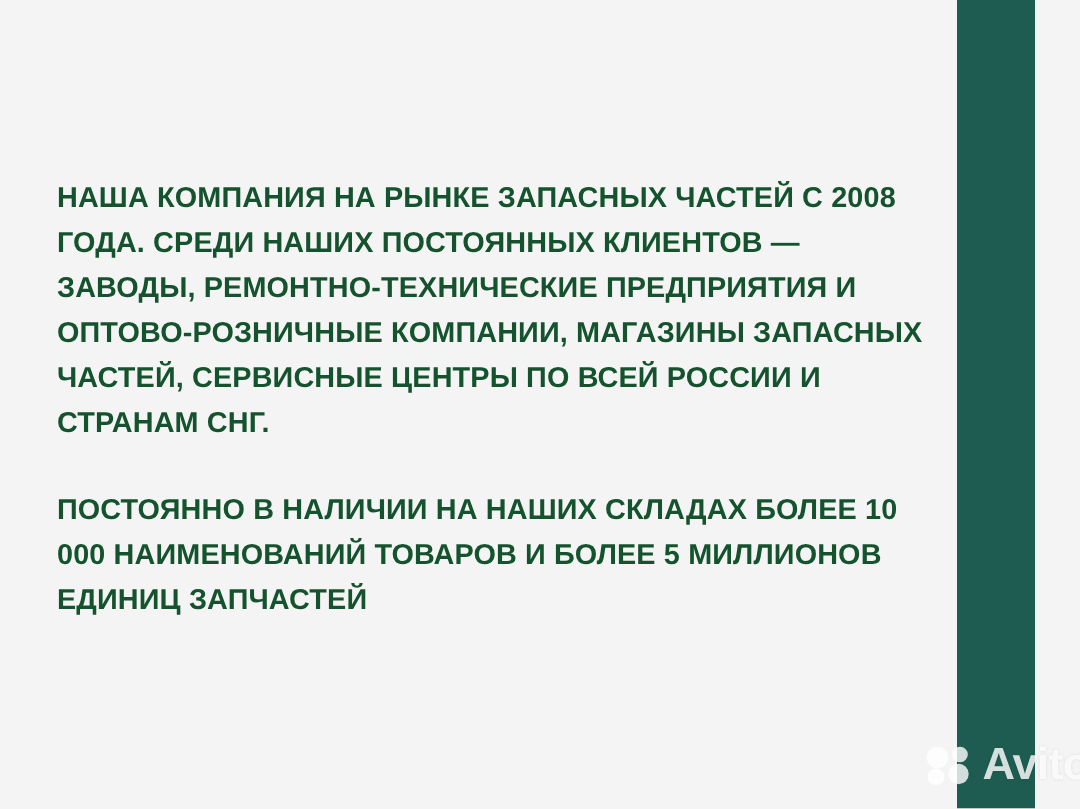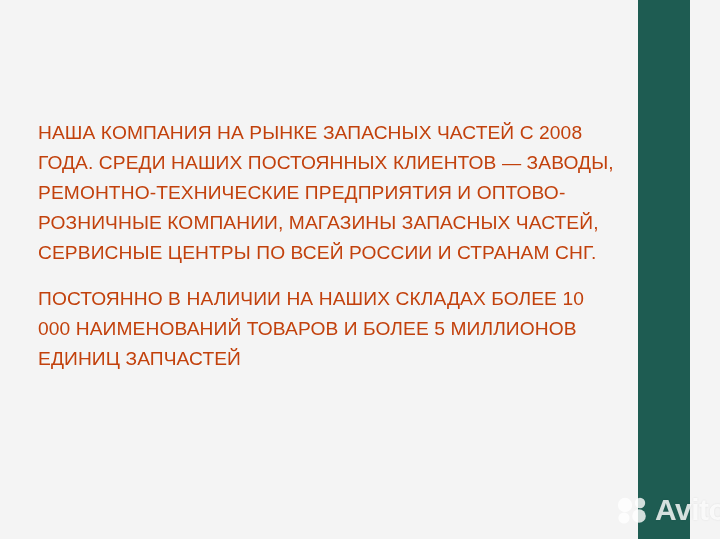--- a/index.html
+++ b/index.html
@@ -36,32 +36,32 @@
   
   #text-block {
     position: absolute;
     left: 38px;
     top: 118px;
     width: 580px;
   }
 
   .paragraph {
     margin: 0;
-    color: #c2410c;
+    color: #14532d;
     font-family: "Liberation Sans", sans-serif;
     font-size: 19.2px;
     line-height: 30px;
     letter-spacing: 0.1px;
     text-transform: uppercase;
     white-space: pre-line;
-    font-weight: 400;
+    font-weight: 700;
   }
 
   #paragraph-2 {
-    margin-top: 16px;
+    margin-top: 28px;
   }
 
   
   #watermark {
     position: absolute;
     left: 616px;
     bottom: 8px;
     height: 42px;
     display: flex;
     align-items: center;

